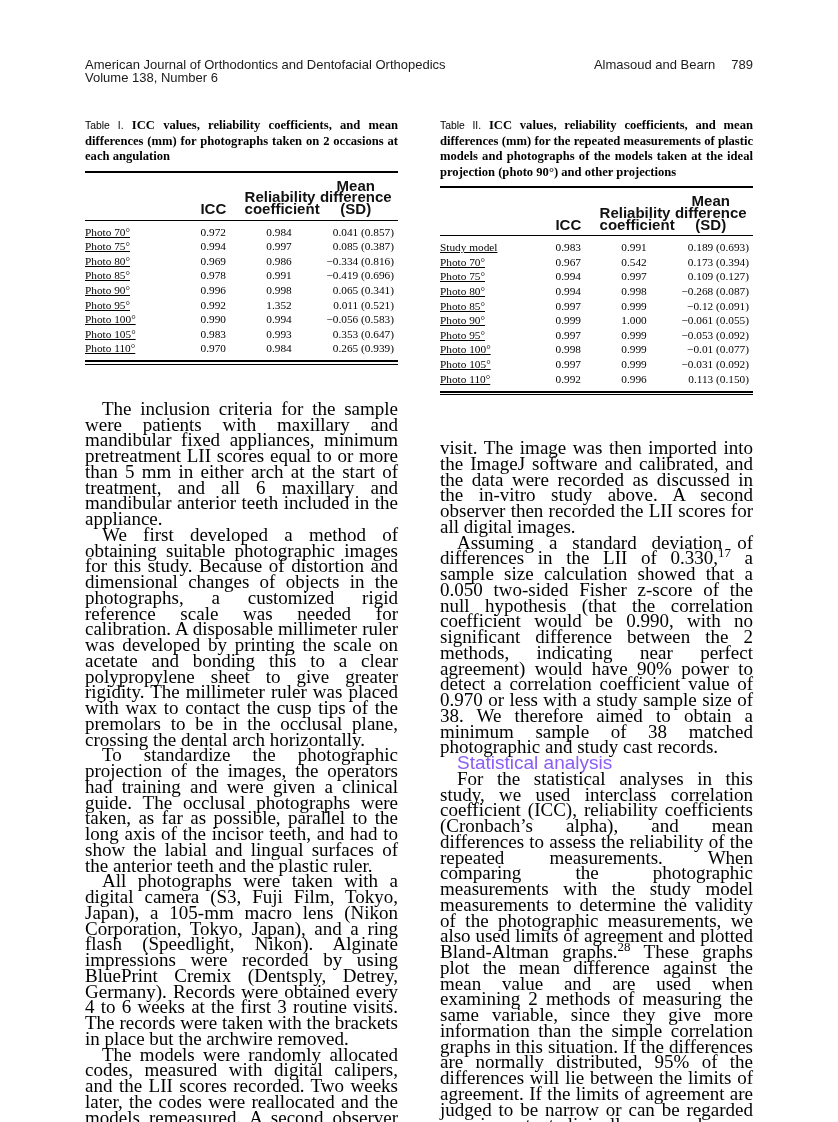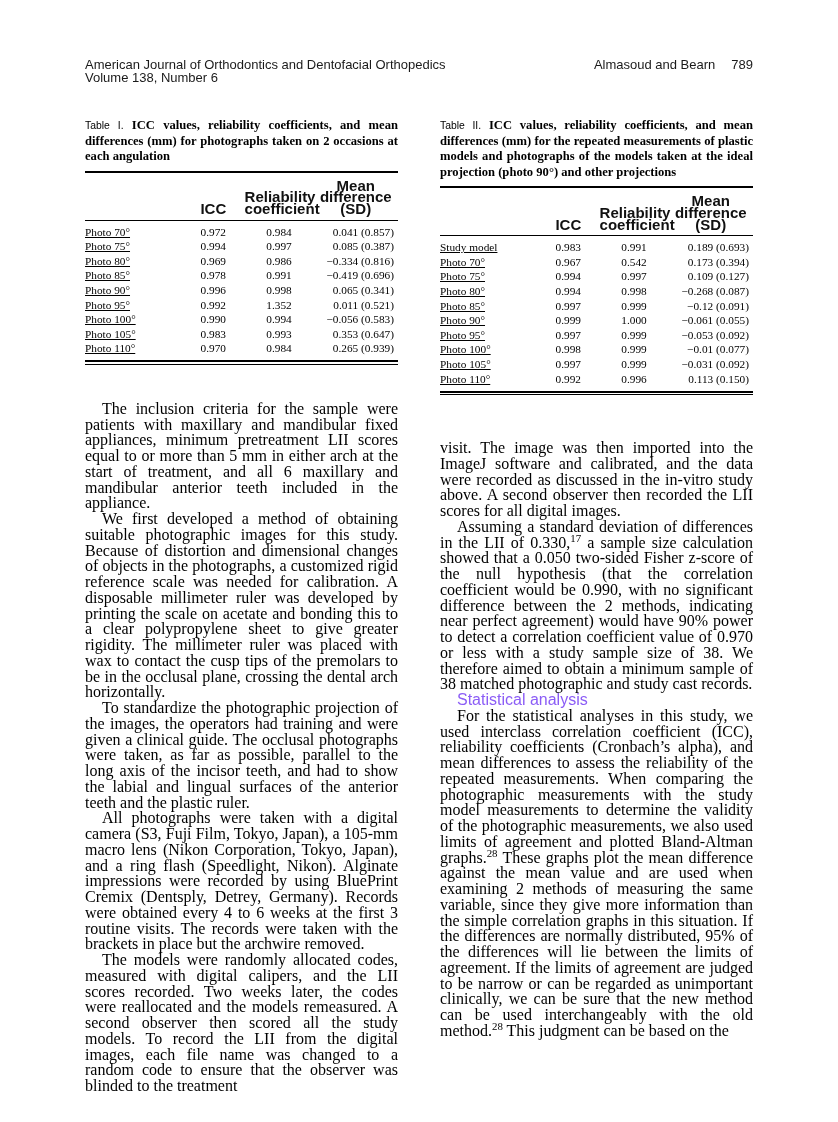--- a/index.html
+++ b/index.html
@@ -73,21 +73,21 @@
 
   
   .w-c0 { width:31%; }
   .w-c1 { width:20%; }
   .w-c2 { width:22%; }
   .w-c3 { width:27%; }
 
   
   .body p {
     margin:0;
-    font-size:16px;
+    font-size:19px;
     line-height:15.75px;
     text-align:justify;
     text-indent:17px;
     hyphens:none;
   }
   .body p.noindent { text-indent:0; }
   .sec-head {
     font-family:"Liberation Sans", sans-serif;
     font-size:11.2px; line-height:14px;
     margin:14px 0 3px 0; text-indent:0;

